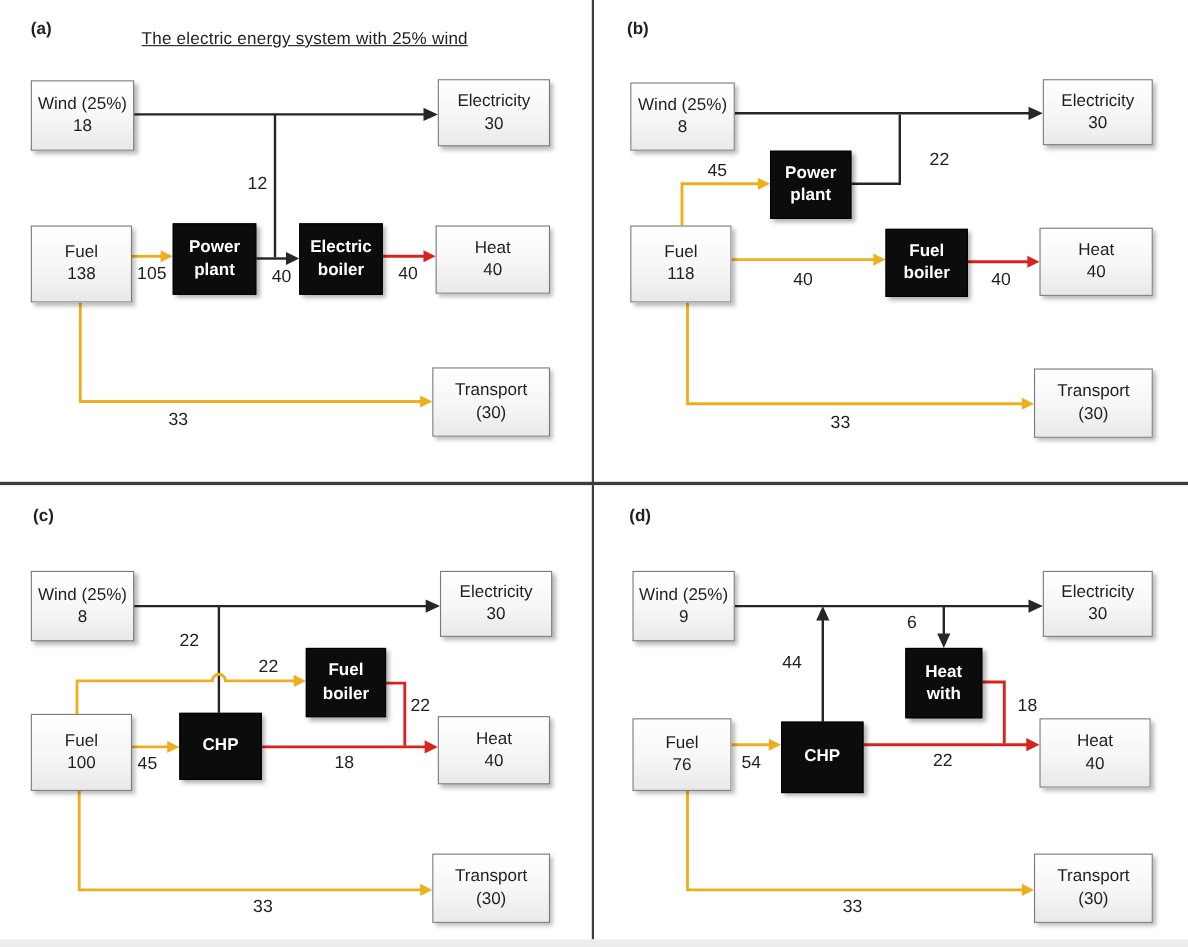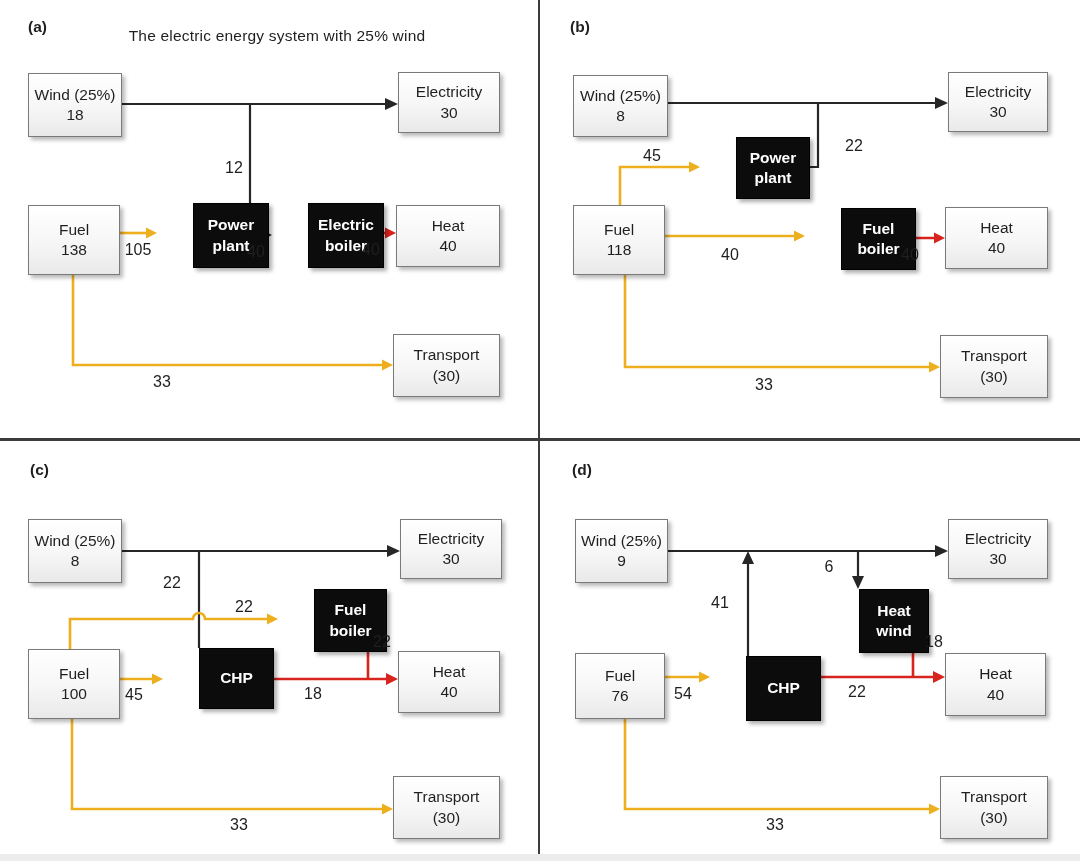--- a/index.html
+++ b/index.html
@@ -10,35 +10,34 @@
     --process-box-fill:#0C0C0C;
     --node-border:#7A7A7A;
     --text:#1F1F1F;
   }
   #stage{
     position:relative;width:1080px;height:861px;background:#ffffff;
     font-family:"Liberation Sans",sans-serif;color:var(--text);overflow:hidden;
   }
   .panel{position:absolute;width:540px;height:430px;}
   .tag{position:absolute;font-weight:bold;font-size:15.5px;}
-  .title{position:absolute;left:14px;right:0;text-align:center;font-size:15.5px;letter-spacing:.2px;}
+  .title{position:absolute;left:14px;right:0;text-align:center;font-size:15.5px;letter-spacing:.2px;text-decoration:underline;}
   .wires{position:absolute;left:0;top:0;width:540px;height:430px;}
   .node{
     position:absolute;display:flex;flex-direction:column;align-items:center;justify-content:center;
     background:linear-gradient(180deg,#ffffff 0%,#f6f6f6 55%,#e9e9e9 100%);
     border:1.5px solid var(--node-border);
     box-shadow:3px 3px 4px rgba(0,0,0,.28);
     font-size:15.5px;line-height:1.32;text-align:center;color:var(--text);
     box-sizing:border-box;
   }
   .proc{
     background:var(--process-box-fill);
     border:1.5px solid #000;color:#ffffff;font-weight:bold;
     box-shadow:3px 3px 4px rgba(0,0,0,.32);
-    margin-left:36px;
   }
   .flow{
     position:absolute;transform:translate(-50%,-50%);
     font-size:16px;color:var(--text);white-space:nowrap;
   }
   .w-e{stroke:var(--electricity-flow);stroke-width:2.2;fill:none;}
   .w-f{stroke:var(--fuel-flow);stroke-width:2.6;fill:none;}
   .w-h{stroke:var(--heat-flow);stroke-width:2.6;fill:none;}
   .a-e{fill:var(--electricity-flow);stroke:none;}
   .a-f{fill:var(--fuel-flow);stroke:none;}
@@ -277,39 +276,39 @@
     <div class="node" style="left:35px;top:88px;width:93px;height:64px">
       <span>Wind (25%)</span>
       <span>9</span>
     </div>
     <div class="node" style="left:408px;top:88px;width:100px;height:60px">
       <span>Electricity</span>
       <span>30</span>
     </div>
     <div class="node proc" style="left:283px;top:158px;width:70px;height:64px">
       <span>Heat</span>
-      <span>wind</span>
+      <span>with</span>
     </div>
     <div class="node" style="left:35px;top:222px;width:90px;height:66px">
       <span>Fuel</span>
       <span>76</span>
     </div>
     <div class="node proc" style="left:170px;top:225px;width:75px;height:65px">
       <span>CHP</span>
     </div>
     <div class="node" style="left:405px;top:222px;width:101px;height:63px">
       <span>Heat</span>
       <span>40</span>
     </div>
     <div class="node" style="left:400px;top:345px;width:108px;height:63px">
       <span>Transport</span>
       <span>(30)</span>
     </div>
 
-    <span class="flow" style="left:180px;top:172px">41</span>
+    <span class="flow" style="left:180px;top:172px">44</span>
     <span class="flow" style="left:289px;top:136px">6</span>
     <span class="flow" style="left:394px;top:211px">18</span>
     <span class="flow" style="left:143px;top:263px">54</span>
     <span class="flow" style="left:317px;top:261px">22</span>
     <span class="flow" style="left:235px;top:394px">33</span>
   </section>
 
   <div class="divider-v"></div>
   <div class="divider-h"></div>
   <div class="bottom-strip"></div>

